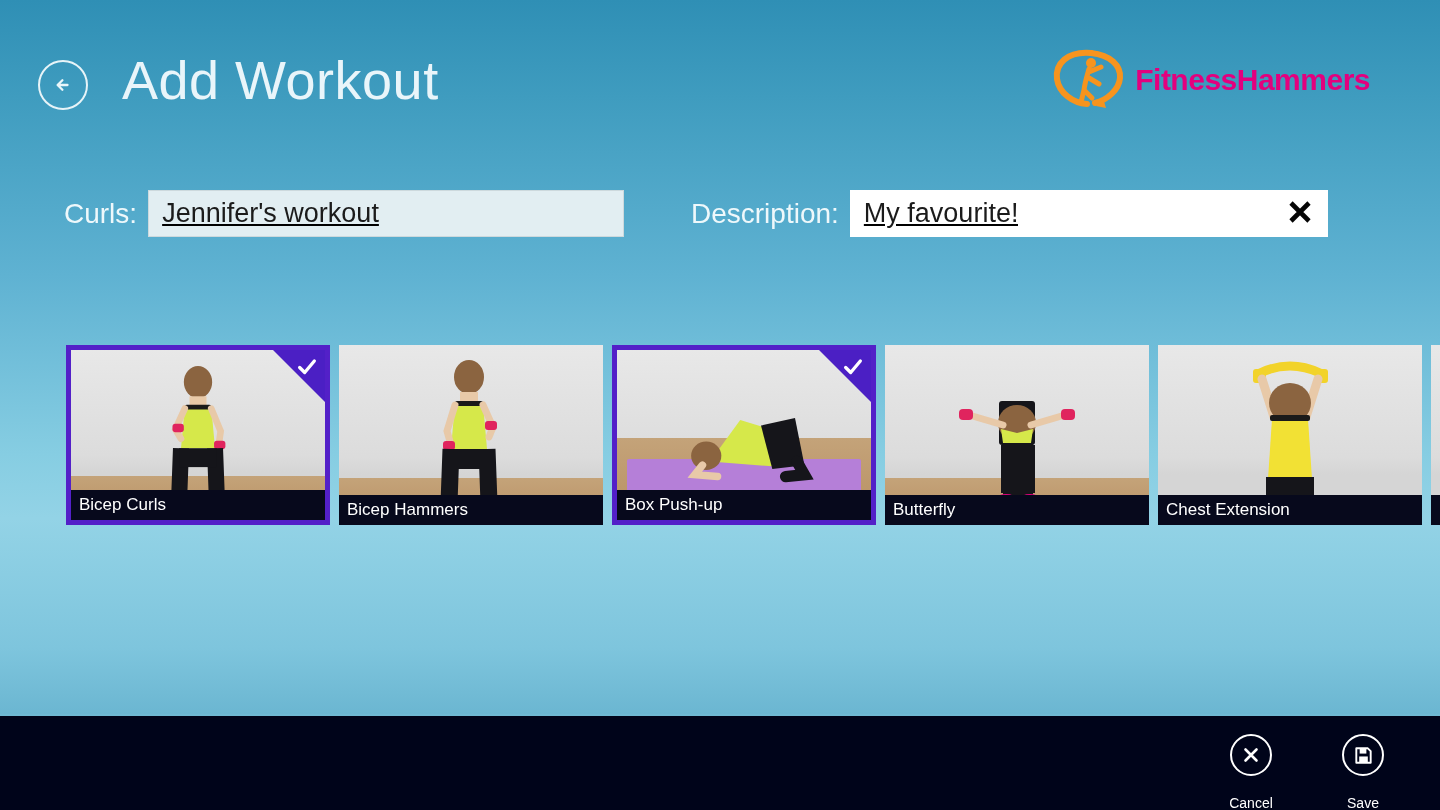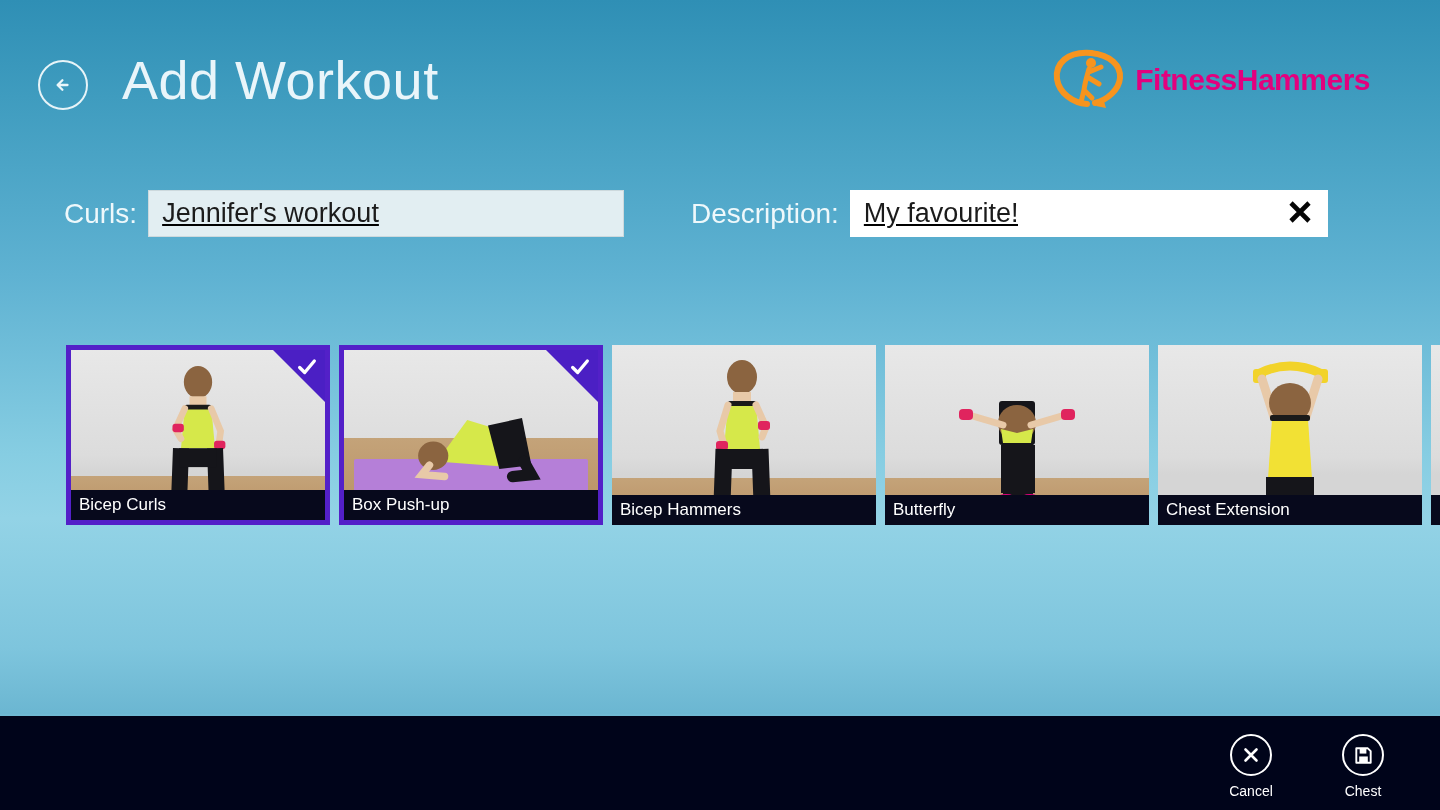--- a/index.html
+++ b/index.html
@@ -221,20 +221,21 @@
     right:44px; top:18px;
     display:flex;
     gap:46px;
   }
   .appbar-btn {
     width:66px;
     display:flex;
     flex-direction:column;
     align-items:center;
     cursor:pointer;
+    gap:12px;
   }
   .appbar-btn .ring {
     width:42px; height:42px;
     border-radius:50%;
     border:2px solid #ffffff;
     display:flex; align-items:center; justify-content:center;
   }
   .appbar-btn .cap {
     margin-top:7px;
     color:#ffffff;
@@ -327,45 +328,20 @@
           <svg class="tick" viewBox="0 0 24 24">
             <path d="M4 12.5 L9.5 18 L20 5.5" stroke="#ffffff" stroke-width="3.6" fill="none" stroke-linecap="round" stroke-linejoin="round"></path>
           </svg>
         </div>
         <div class="tile-label">
           <span>Bicep Curls</span>
         </div>
       </div>
     </div>
 
-    <div class="tile selected">
-      <div class="tile-inner">
-        <div class="scene">
-          <div class="floor" style="height:48%"></div>
-          <div class="mat" style="bottom:14%;height:22%;left:4%;right:4%"></div>
-          <svg class="figure" style="left:0;top:0;width:100%;height:100%" viewBox="0 0 264 180">
-            <path d="M96 118 L128 74 L160 84 L172 124 Z" fill="#d6e84a"></path>
-            <path d="M150 80 L186 72 L196 122 L162 126 Z" fill="#15151a"></path>
-            <ellipse cx="92" cy="112" rx="16" ry="15" fill="#8b6440"></ellipse>
-            <path d="M88 122 L80 132 L104 134" stroke="#e8c9a8" stroke-width="8" fill="none" stroke-linecap="round"></path>
-            <path d="M188 118 L196 132 L176 134" stroke="#15151a" stroke-width="12" fill="none" stroke-linecap="round"></path>
-          </svg>
-        </div>
-        <div class="check-corner">
-          <div class="tri"></div>
-          <svg class="tick" viewBox="0 0 24 24">
-            <path d="M4 12.5 L9.5 18 L20 5.5" stroke="#ffffff" stroke-width="3.6" fill="none" stroke-linecap="round" stroke-linejoin="round"></path>
-          </svg>
-        </div>
-        <div class="tile-label">
-          <span>Box Push-up</span>
-        </div>
-      </div>
-    </div>
-
     <div class="tile">
       <div class="tile-inner">
         <div class="scene">
           <div class="floor"></div>
           <svg class="figure" style="left:0;top:0;width:100%;height:100%" viewBox="0 0 264 180">
             <ellipse cx="130" cy="32" rx="15" ry="17" fill="#8b6440"></ellipse>
             <rect x="121" y="47" width="18" height="12" fill="#e8c9a8"></rect>
             <path d="M116 58 L144 58 L148 104 L112 104 Z" fill="#d6e84a"></path>
             <rect x="116" y="56" width="28" height="5" rx="2" fill="#1a1a1a"></rect>
             <path d="M116 60 L108 86 L112 100" stroke="#e8c9a8" stroke-width="7" fill="none" stroke-linecap="round"></path>
@@ -377,20 +353,45 @@
             <ellipse cx="109" cy="163" rx="10" ry="5" fill="#e3007e"></ellipse>
             <ellipse cx="151" cy="163" rx="10" ry="5" fill="#e3007e"></ellipse>
           </svg>
         </div>
         <div class="tile-label">
           <span>Bicep Hammers</span>
         </div>
       </div>
     </div>
 
+    <div class="tile selected">
+      <div class="tile-inner">
+        <div class="scene">
+          <div class="floor" style="height:48%"></div>
+          <div class="mat" style="bottom:14%;height:22%;left:4%;right:4%"></div>
+          <svg class="figure" style="left:0;top:0;width:100%;height:100%" viewBox="0 0 264 180">
+            <path d="M96 118 L128 74 L160 84 L172 124 Z" fill="#d6e84a"></path>
+            <path d="M150 80 L186 72 L196 122 L162 126 Z" fill="#15151a"></path>
+            <ellipse cx="92" cy="112" rx="16" ry="15" fill="#8b6440"></ellipse>
+            <path d="M88 122 L80 132 L104 134" stroke="#e8c9a8" stroke-width="8" fill="none" stroke-linecap="round"></path>
+            <path d="M188 118 L196 132 L176 134" stroke="#15151a" stroke-width="12" fill="none" stroke-linecap="round"></path>
+          </svg>
+        </div>
+        <div class="check-corner">
+          <div class="tri"></div>
+          <svg class="tick" viewBox="0 0 24 24">
+            <path d="M4 12.5 L9.5 18 L20 5.5" stroke="#ffffff" stroke-width="3.6" fill="none" stroke-linecap="round" stroke-linejoin="round"></path>
+          </svg>
+        </div>
+        <div class="tile-label">
+          <span>Box Push-up</span>
+        </div>
+      </div>
+    </div>
+
     <div class="tile">
       <div class="tile-inner">
         <div class="scene">
           <div class="floor"></div>
           <svg class="figure" style="left:0;top:0;width:100%;height:100%" viewBox="0 0 264 180">
             <rect x="114" y="56" width="36" height="44" rx="3" fill="#15151a"></rect>
             <rect x="118" y="98" width="30" height="52" fill="#15151a"></rect>
             <rect x="116" y="100" width="6" height="48" fill="#15151a"></rect>
             <rect x="144" y="100" width="6" height="48" fill="#15151a"></rect>
             <ellipse cx="132" cy="78" rx="19" ry="18" fill="#8b6440"></ellipse>
@@ -452,19 +453,19 @@
       </div>
 
       <div class="appbar-btn">
         <div class="ring">
           <svg width="23" height="23" viewBox="0 0 24 24">
             <path d="M4.5 4.5 H16.5 L19.5 7.5 V19.5 H4.5 Z" fill="none" stroke="#ffffff" stroke-width="2" stroke-linejoin="round"></path>
             <rect x="8" y="4.5" width="7" height="5.5" fill="#ffffff"></rect>
             <rect x="7.5" y="13" width="9" height="6.5" fill="#ffffff"></rect>
           </svg>
         </div>
-        <div class="cap">Chest</div>
+        <div class="cap">Save</div>
       </div>
 
     </div>
   </div>
 
 </div>
 
 </body></html>

